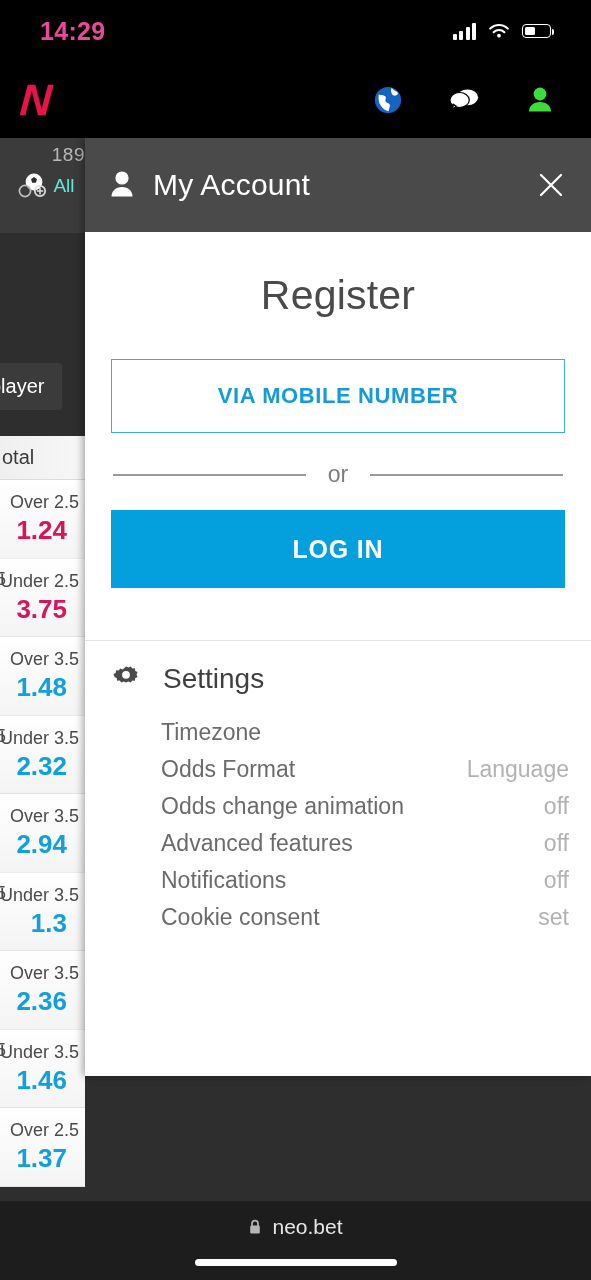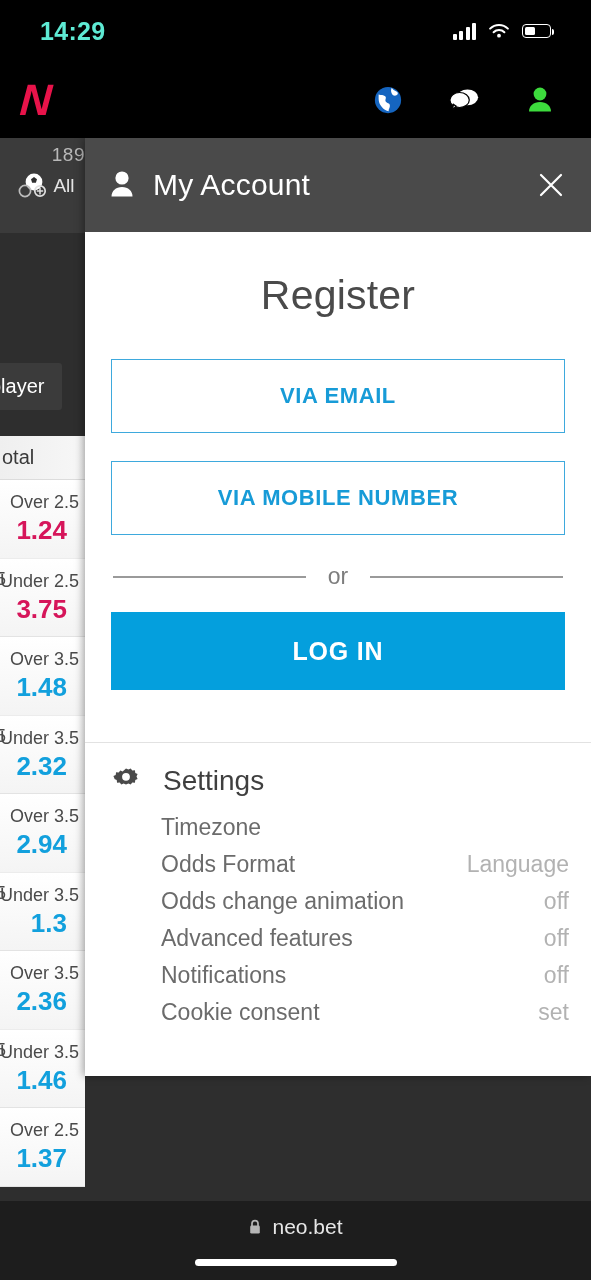--- a/index.html
+++ b/index.html
@@ -7,21 +7,21 @@
     width: 591px; height: 1280px;
     background:#000;
     font-family: "Liberation Sans", sans-serif;
     overflow:hidden;
   }
   #screen { position:relative; width:591px; height:1280px; background:#000; }
 
   
   .statusbar {
     position:absolute; top:0; left:0; width:591px; height:62px;
-    background:#000; color:#5eead4;
+    background:#000; color:#ec4899;
     display:flex; align-items:center; justify-content:space-between;
     padding:0 40px;
   }
   .status-time { font-size:25px; font-weight:600; letter-spacing:0.3px; }
   .status-right { display:flex; align-items:center; gap:11px; }
   .bars { display:flex; align-items:flex-end; gap:2.5px; height:17px; }
   .bars i { display:block; width:4px; background:#fff; border-radius:1px; }
   .bars i:nth-child(1){ height:6px; }
   .bars i:nth-child(2){ height:9px; }
   .bars i:nth-child(3){ height:13px; }
@@ -63,21 +63,21 @@
   .rail-tab {
     position:relative; width:90px; height:95px; background:#3b3b3b;
     display:flex; flex-direction:row; align-items:center; justify-content:center;
     gap:4px; color:#fff;
   }
   .rail-badge {
     position:absolute; top:6px; right:5px; font-size:19px; color:#b9b9b9;
     letter-spacing:0.5px;
   }
   .rail-ball { width:34px; height:30px; display:block; }
-  .rail-label { font-size:19px; color:#e5e5e5; }
+  .rail-label { font-size:19px; color:#5eead4; }
 
   .rail-chip {
     position:absolute; top:225px; left:-28px;
     background:#3b3b3b; color:#fff; font-size:20px;
     padding:12px 18px; border-radius:3px;
   }
 
   
   .odds-col {
     position:absolute; top:298px; left:0; width:85px;
@@ -137,21 +137,21 @@
   .or-row .or-text { font-size:23px; color:#7d7d7d; }
   .primary-btn {
     display:block; width:100%; height:78px; background:#049fdd;
     border:none; color:#fff; font-size:25px; font-weight:600; letter-spacing:.8px;
     font-family:"Liberation Sans", sans-serif; cursor:pointer;
   }
   .reg-spacer { height:52px; }
   .sep { height:1px; background:#e2e2e2; }
 
   .settings { padding:22px 22px 26px 26px; }
-  .settings-head { display:flex; align-items:center; gap:22px; margin-bottom:12px; }
+  .settings-head { display:flex; align-items:center; gap:22px; margin-bottom:19px; }
   .gear { width:30px; height:30px; display:block; }
   .settings-title { font-size:28px; color:#3f3f3f; }
   .setting-row {
     display:flex; align-items:baseline; justify-content:space-between;
     padding:5px 0 5px 50px;
   }
   .setting-label { font-size:23px; color:#6b6b6b; }
   .setting-value { font-size:23px; color:#b2b2b2; display:flex; align-items:center; gap:9px; }
   .globe-sm { width:20px; height:20px; display:block; }
 
@@ -301,21 +301,20 @@
       <svg class="modal-close" viewBox="0 0 36 36">
         <path d="M8 8 L28 28 M28 8 L8 28" stroke="#fff" stroke-width="2.2" stroke-linecap="round"></path>
       </svg>
     </div>
 
     <div class="modal-body">
 
       <div class="register-block">
         <div class="register-title">Register</div>
 
-        <button class="outline-btn">VIA EMAIL</button>
         <button class="outline-btn">VIA MOBILE NUMBER</button>
 
         <div class="or-row">
           <span class="ln"></span>
           <span class="or-text">or</span>
           <span class="ln"></span>
         </div>
 
         <button class="primary-btn">LOG IN</button>
         <div class="reg-spacer"></div>

